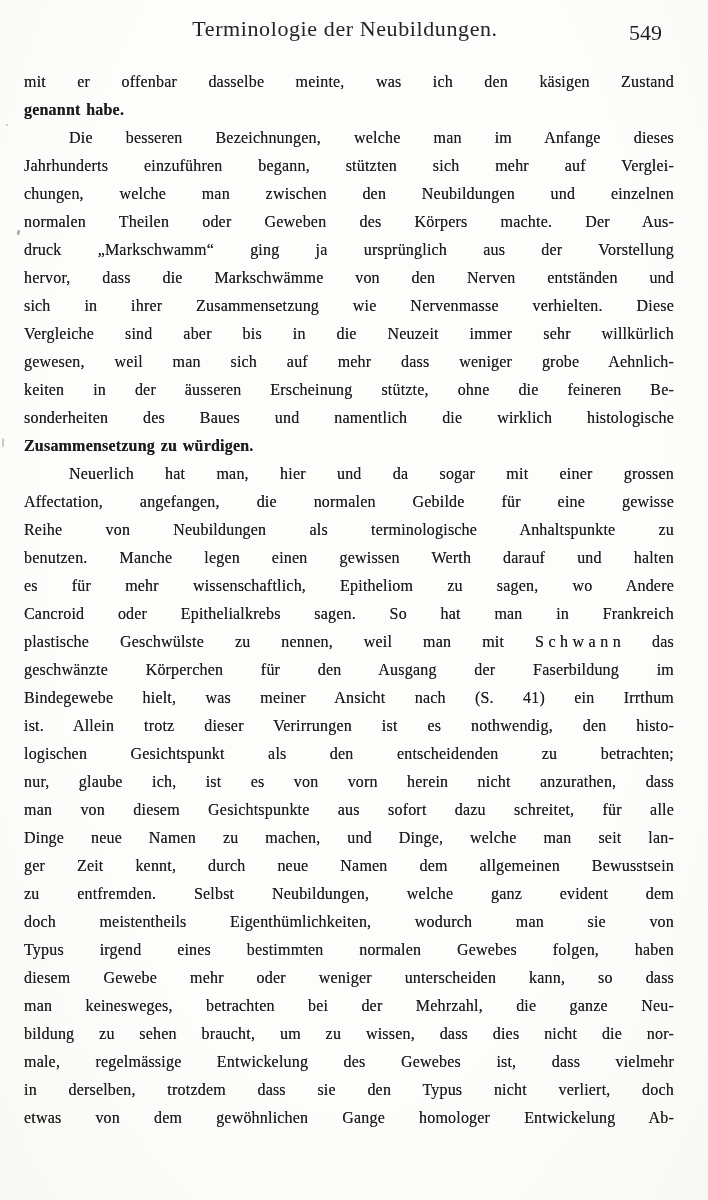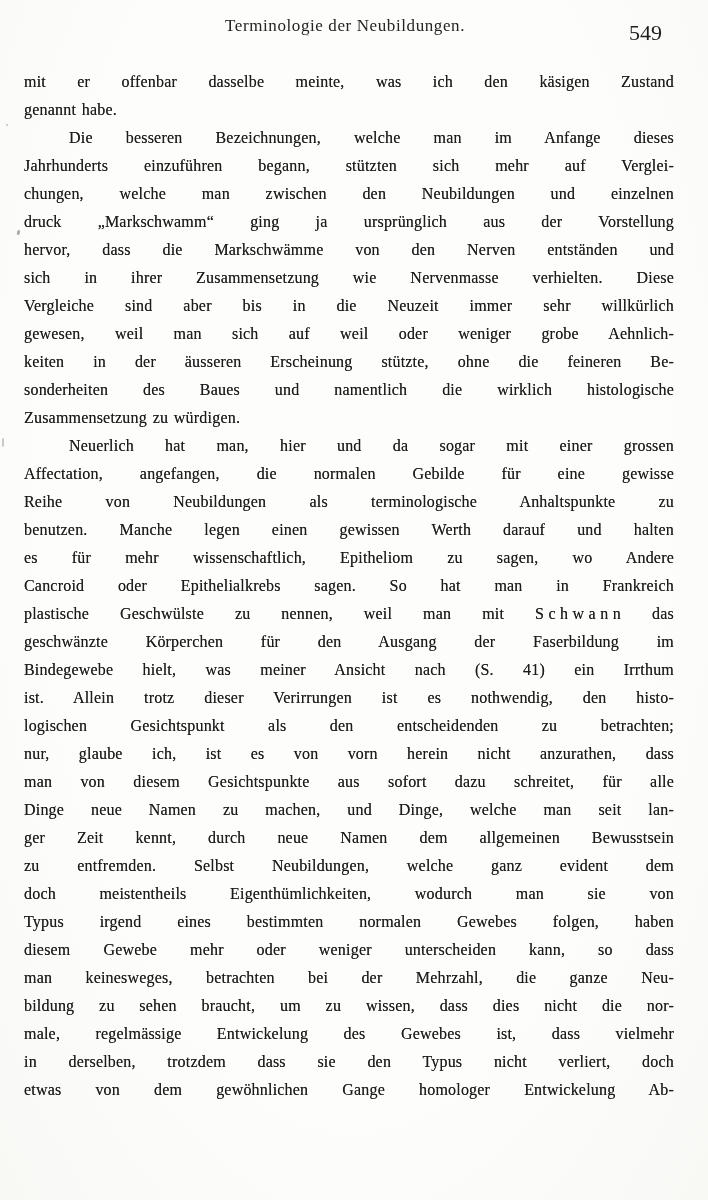--- a/index.html
+++ b/index.html
@@ -18,21 +18,21 @@
   .running-head {
     position: absolute;
     top: 12px; left: 0; right: 0;
     height: 30px;
   }
   .running-title {
     position: absolute;
     top: 4px;
     left: calc(50% - 9px);
     transform: translateX(-50%);
-    font-size: 17px;
+    font-size: 22px;
     letter-spacing: 0.6px;
     color: #242424;
     white-space: nowrap;
   }
   .page-number {
     position: absolute;
     top: 8px;
     right: 46px;
     font-size: 22px;
     color: #1e1e1e;
@@ -50,21 +50,21 @@
     letter-spacing: 0.2px;
     word-spacing: 1.5px;
     overflow: hidden;
     text-shadow: 0 0 0.5px rgba(10,10,10,0.65);
     white-space: normal;
   }
   
   .line.j { text-align: justify; }
   .line.j::after { content: ""; display: inline-block; width: 100%; height: 0; }
   .line.indent { text-indent: 45px; font-family: Liberation Serif, serif; }
-  .line.pend { text-align: left; }
+  .line.pend { text-align: left; font-weight: bold; }
   .sperr { letter-spacing: 4.5px; margin-right: -4px; }
   .speck {
     position: absolute;
     background: #6a6a66;
     border-radius: 50%;
   }
   .speck.s1 { left: 17px; top: 230px; width: 3px; height: 5px; opacity: .55; transform: rotate(12deg); border-radius: 40%; }
   .speck.s2 { left: 2px;  top: 438px; width: 2px; height: 9px; opacity: .35; border-radius: 30%; }
   .speck.s3 { left: 6px;  top: 124px; width: 2px; height: 2px; opacity: .4; }
   .speck.s4 { left: 306px; top: 34px; width: 3px; height: 2px; opacity: .3; }
@@ -83,25 +83,26 @@
   <div class="speck s2"></div>
   <div class="speck s3"></div>
   <div class="speck s4"></div>
 
   <div class="page-text">
     <div class="line j">mit er offenbar dasselbe meinte, was ich den käsigen Zustand</div>
     <div class="line pend">genannt habe.</div>
     <div class="line j indent">Die besseren Bezeichnungen, welche man im Anfange dieses</div>
     <div class="line j">Jahrhunderts einzuführen begann, stützten sich mehr auf Verglei-</div>
     <div class="line j">chungen, welche man zwischen den Neubildungen und einzelnen</div>
+    <div class="line j">normalen Theilen oder Geweben des Körpers machte. Der Aus-</div>
     <div class="line j">druck „Markschwamm“ ging ja ursprünglich aus der Vorstellung</div>
     <div class="line j">hervor, dass die Markschwämme von den Nerven entständen und</div>
     <div class="line j">sich in ihrer Zusammensetzung wie Nervenmasse verhielten. Diese</div>
     <div class="line j">Vergleiche sind aber bis in die Neuzeit immer sehr willkürlich</div>
-    <div class="line j">gewesen, weil man sich auf weil oder weniger grobe Aehnlich-</div>
+    <div class="line j">gewesen, weil man sich auf mehr dass weniger grobe Aehnlich-</div>
     <div class="line j">keiten in der äusseren Erscheinung stützte, ohne die feineren Be-</div>
     <div class="line j">sonderheiten des Baues und namentlich die wirklich histologische</div>
     <div class="line pend">Zusammensetzung zu würdigen.</div>
     <div class="line j indent">Neuerlich hat man, hier und da sogar mit einer grossen</div>
     <div class="line j">Affectation, angefangen, die normalen Gebilde für eine gewisse</div>
     <div class="line j">Reihe von Neubildungen als terminologische Anhaltspunkte zu</div>
     <div class="line j">benutzen. Manche legen einen gewissen Werth darauf und halten</div>
     <div class="line j">es für mehr wissenschaftlich, Epitheliom zu sagen, wo Andere</div>
     <div class="line j">Cancroid oder Epithelialkrebs sagen. So hat man in Frankreich</div>
     <div class="line j"><span>plastische Geschwülste zu nennen, weil man mit </span><span class="sperr">Schwann</span><span> das</span></div>

